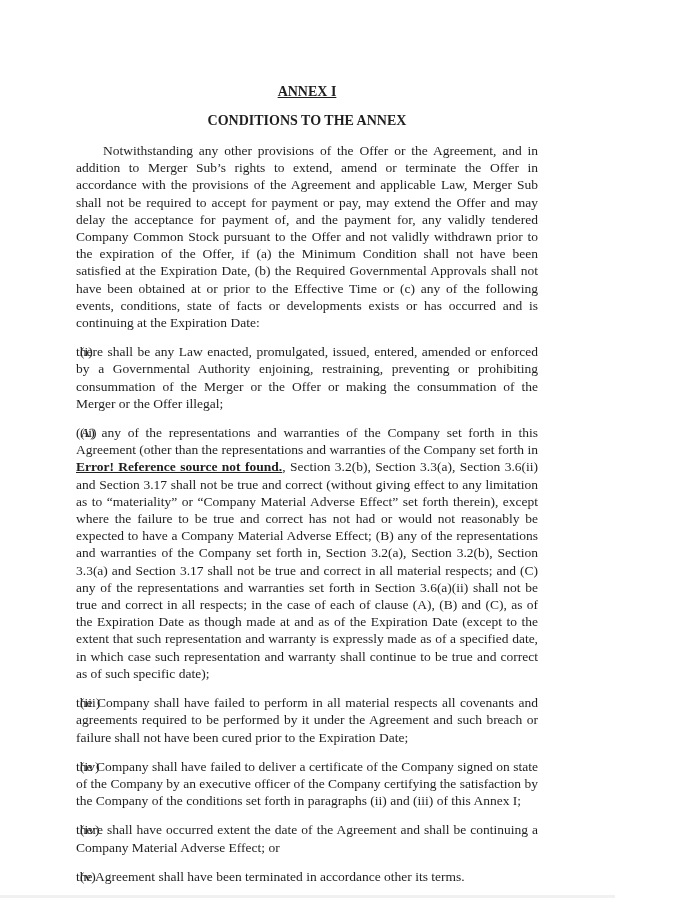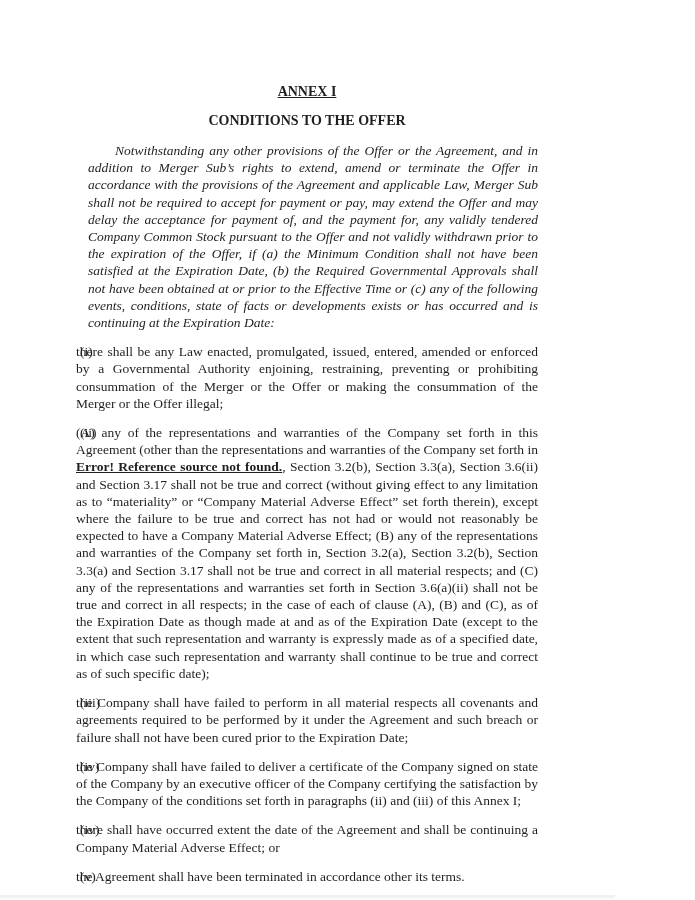--- a/index.html
+++ b/index.html
@@ -29,24 +29,23 @@
     text-decoration: underline;
   }
   .doc-subtitle {
     margin: 0 0 13px 0;
     text-align: center;
     font-size: 14px;
     line-height: 16px;
     font-weight: bold;
   }
   .intro {
-    margin: 0 0 12px 12px;
+    margin: 0 0 12px 0;
     text-align: justify;
     text-indent: 27px;
-    font-style: italic;
   }
   .cond-list {
     margin: 0;
   }
   .item {
     position: relative;
     margin: 0 0 12px 0;
   }
   .item:last-child {
     margin-bottom: 0;
@@ -68,21 +67,21 @@
     width: 100%;
     height: 3px;
     background: #f1f1f1;
   }
 </style>
 </head>
 <body>
 
 <div class="page">
   <h1 class="doc-title">ANNEX I</h1>
-  <h2 class="doc-subtitle">CONDITIONS TO THE OFFER</h2>
+  <h2 class="doc-subtitle">CONDITIONS TO THE ANNEX</h2>
   <p class="intro"><span>Notwithstanding any other provisions of the Offer or the Agreement, and in addition to Merger Sub’s rights to extend, amend or terminate the Offer in accordance with the provisions of the Agreement and applicable Law, Merger Sub shall not be required to accept for payment or pay, may extend the Offer and may delay the acceptance for payment of, and the payment for, any validly tendered Company Common Stock pursuant to the Offer and not validly withdrawn prior to the expiration of the Offer, if (a) the Minimum Condition shall not have been satisfied at the Expiration Date, (b) the Required Governmental Approvals shall not have been obtained at or prior to the Effective Time or (c) any of the following events, conditions, state of facts or developments exists or has occurred and is continuing at the Expiration Date:</span></p>
   <div class="cond-list">
       <div class="item">
         <span class="item-marker">(i)</span>
         <div class="item-text"><span>there shall be any Law enacted, promulgated, issued, entered, amended or enforced by a Governmental Authority enjoining, restraining, preventing or prohibiting consummation of the Merger or the Offer or making the consummation of the Merger or the Offer illegal;</span></div>
       </div>
       <div class="item">
         <span class="item-marker">(ii)</span>
         <div class="item-text"><span>(A) any of the representations and warranties of the Company set forth in this Agreement (other than the representations and warranties of the Company set forth in </span><span class="bu">Error! Reference source not found.</span><span>, </span><span class="u">Section 3.2(b)</span><span>, </span><span class="u">Section 3.3(a)</span><span>, </span><span class="u">Section 3.6(ii)</span><span> and </span><span class="u">Section 3.17</span><span> shall not be true and correct (without giving effect to any limitation as to “materiality” or “Company Material Adverse Effect” set forth therein), except where the failure to be true and correct has not had or would not reasonably be expected to have a Company Material Adverse Effect; (B) any of the representations and warranties of the Company set forth in, </span><span class="u">Section 3.2(a)</span><span>, </span><span class="u">Section 3.2(b)</span><span>, </span><span class="u">Section 3.3(a)</span><span> and </span><span class="u">Section 3.17</span><span> shall not be true and correct in all material respects; and (C) any of the representations and warranties set forth in </span><span class="u">Section 3.6(a)(ii)</span><span> shall not be true and correct in all respects; in the case of each of clause (A), (B) and (C), as of the Expiration Date as though made at and as of the Expiration Date (except to the extent that such representation and warranty is expressly made as of a specified date, in which case such representation and warranty shall continue to be true and correct as of such specific date);</span></div>
       </div>

